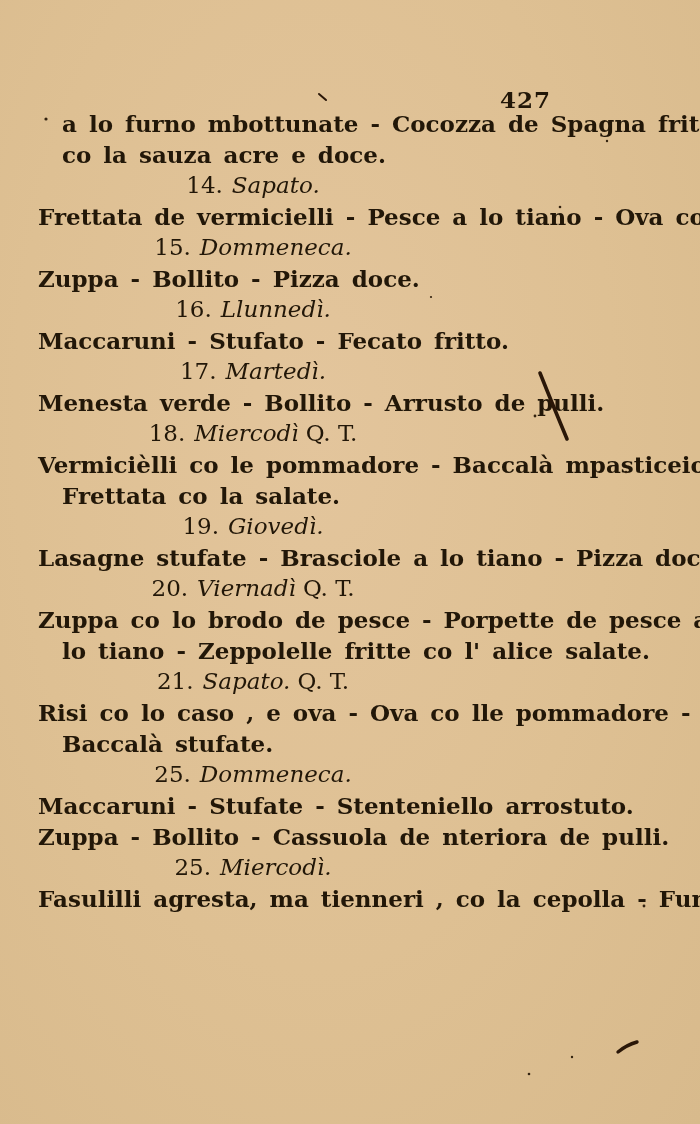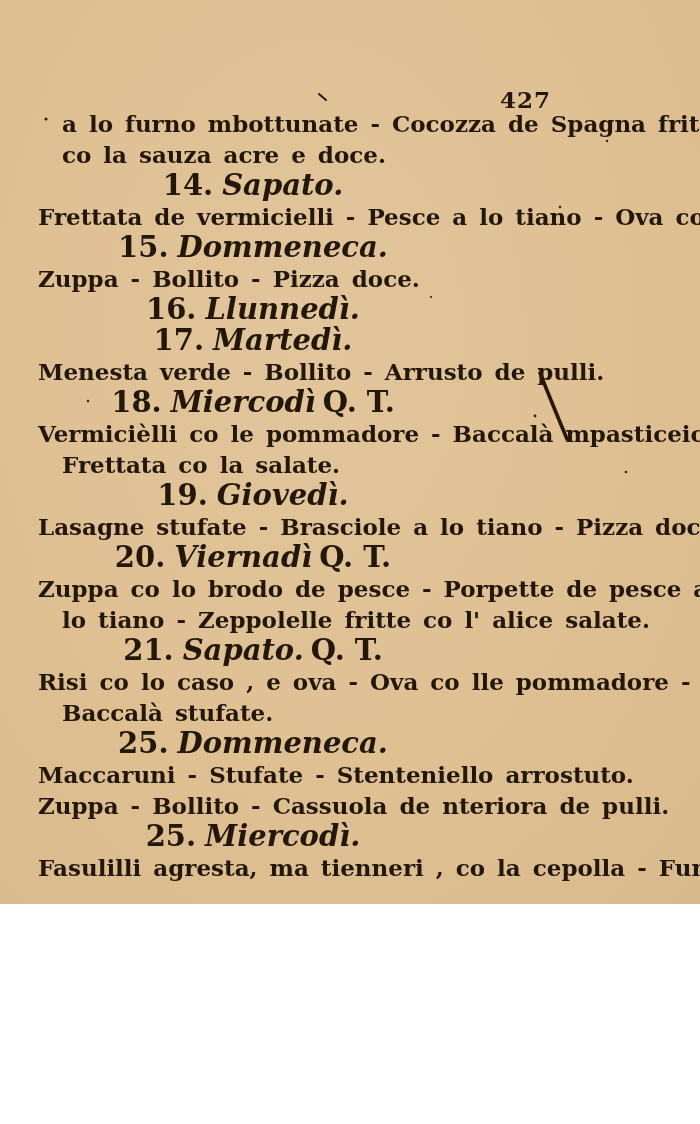--- a/index.html
+++ b/index.html
@@ -1,19 +1,19 @@
 <!DOCTYPE html>
 <html><head>
 <meta charset="utf-8">
 <style>
   html, body { margin: 0; padding: 0; }
   .page {
     position: relative;
     width: 700px;
-    height: 904px;
+    height: 1124px;
     overflow: hidden;
     background: radial-gradient(ellipse at 45% 38%, #e3c59c 0%, #dec093 55%, #d8ba8c 100%);
     font-family: "DejaVu Serif", "Liberation Serif", serif;
     color: #221708;
   }
   .page-number {
     position: absolute;
     top: 86px;
     left: 500px;
     font-size: 23px;
@@ -30,22 +30,22 @@
     font-size: 23px;
     font-weight: 700;
     line-height: 31px;
     word-spacing: 4px;
     white-space: nowrap;
   }
   .line.wrap { padding-left: 24px; }
   .heading {
     width: 430px;
     text-align: center;
-    font-size: 29px;
-    font-weight: 700;
+    font-size: 23px;
+    font-weight: 400;
     line-height: 31px;
     white-space: nowrap;
   }
   .heading .num { font-style: normal; margin-right: 9px; }
   .heading .day { font-style: italic; }
   .heading .suffix { font-style: normal; margin-left: 7px; }
   .marks {
     position: absolute;
     top: 0; left: 0;
     width: 700px; height: 1124px;
@@ -61,20 +61,21 @@
 
   <div class="text-block">
 
   <div class="line wrap">a lo furno mbottunate - Cocozza de Spagna fritta</div>
       <div class="line wrap">co la sauza acre e doce.</div>
       <div class="heading"><span class="num">14.</span><span class="day">Sapato.</span></div>
       <div class="line">Frettata de vermicielli - Pesce a lo tiano - Ova co</div>
       <div class="heading"><span class="num">15.</span><span class="day">Dommeneca.</span></div>
       <div class="line">Zuppa - Bollito - Pizza doce.</div>
       <div class="heading"><span class="num">16.</span><span class="day">Llunnedì.</span></div>
+      <div class="line">Maccaruni - Stufato - Fecato fritto.</div>
       <div class="heading"><span class="num">17.</span><span class="day">Martedì.</span></div>
       <div class="line">Menesta verde - Bollito - Arrusto de pulli.</div>
       <div class="heading"><span class="num">18.</span><span class="day">Miercodì</span><span class="suffix">Q. T.</span></div>
       <div class="line">Vermicièlli co le pommadore - Baccalà mpasticeio -</div>
       <div class="line wrap">Frettata co la salate.</div>
       <div class="heading"><span class="num">19.</span><span class="day">Giovedì.</span></div>
       <div class="line">Lasagne stufate - Brasciole a lo tiano - Pizza doce.</div>
       <div class="heading"><span class="num">20.</span><span class="day">Viernadì</span><span class="suffix">Q. T.</span></div>
       <div class="line">Zuppa co lo brodo de pesce - Porpette de pesce a</div>
       <div class="line wrap">lo tiano - Zeppolelle fritte co l' alice salate.</div>

